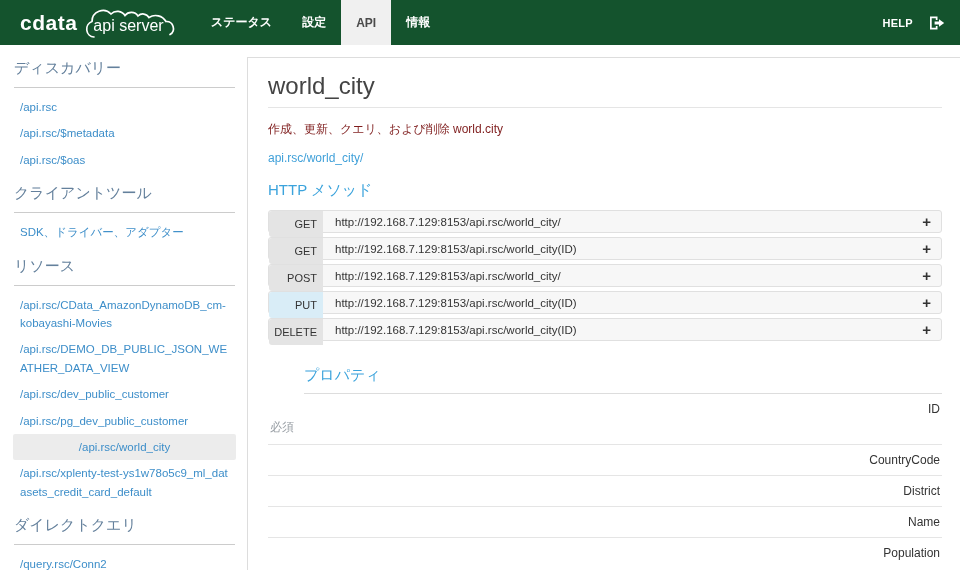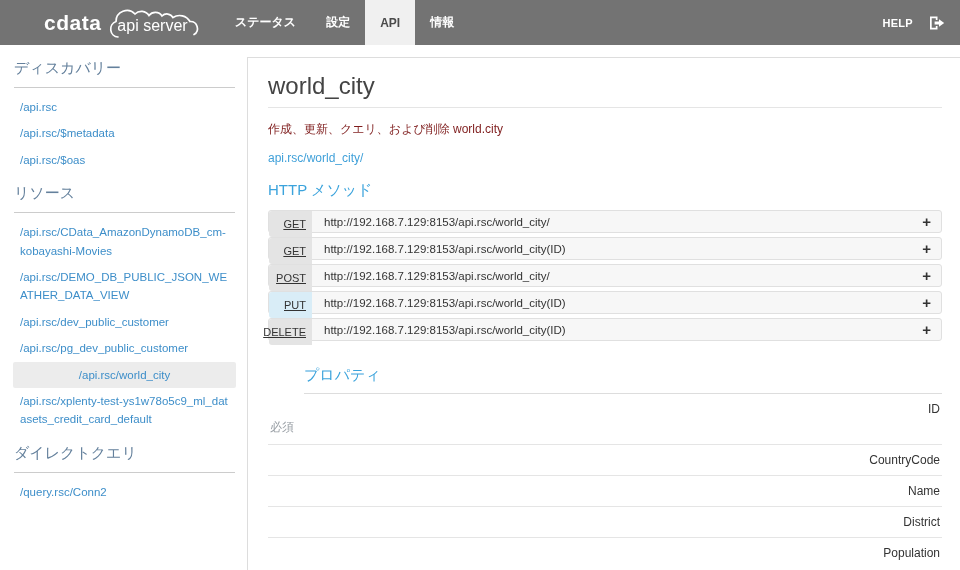--- a/index.html
+++ b/index.html
@@ -6,25 +6,24 @@
   html, body { width: 960px; height: 570px; overflow: hidden; }
   body {
     font-family: "Liberation Sans", "DejaVu Sans", sans-serif;
     background: #ffffff;
     color: #333;
   }
 
   
   .topbar {
     height: 45px;
-    background: #737373;
+    background: #14532d;
     display: flex;
     align-items: stretch;
     color: #fff;
-    padding-left: 24px;
   }
   .brand {
     display: flex;
     align-items: center;
     padding-left: 20px;
     width: 192px;
     flex: none;
     cursor: pointer;
   }
   .brand-cdata {
@@ -133,30 +132,29 @@
     align-items: stretch;
     height: 23px;
     background: #f7f7f7;
     border: 1px solid #e0e0e0;
     border-radius: 3px;
     margin-bottom: 4px;
     cursor: pointer;
   }
   .method-badge {
     flex: none;
-    width: 43px;
+    width: 54px;
     display: flex;
     align-items: center;
     justify-content: flex-end;
     padding: 13px 6px;
     background: #e4e4e4;
     border-radius: 3px 0 0 3px;
     font-size: 11px;
     color: #333;
-    text-decoration: underline;
   }
   .method-row.highlight .method-badge { background: #d9edf7; }
   .method-url {
     display: flex;
     align-items: center;
     margin-left: 12px;
     font-size: 11.5px;
     color: #333;
     white-space: nowrap;
   }
@@ -212,20 +210,26 @@
 
     <div class="side-section">
       <h2 class="side-title">ディスカバリー</h2>
       <div class="side-list">
         <div class="side-item">/api.rsc</div>
         <div class="side-item">/api.rsc/$metadata</div>
         <div class="side-item">/api.rsc/$oas</div>
       </div>
     </div>
 
+    <div class="side-section">
+      <h2 class="side-title">クライアントツール</h2>
+      <div class="side-list">
+        <div class="side-item">SDK、ドライバー、アダプター</div>
+      </div>
+    </div>
 
     <div class="side-section">
       <h2 class="side-title">リソース</h2>
       <div class="side-list">
         <div class="side-item">/api.rsc/CData_AmazonDynamoDB_cm-kobayashi-Movies</div>
         <div class="side-item">/api.rsc/DEMO_DB_PUBLIC_JSON_WEATHER_DATA_VIEW</div>
         <div class="side-item">/api.rsc/dev_public_customer</div>
         <div class="side-item">/api.rsc/pg_dev_public_customer</div>
         <div class="side-item selected">/api.rsc/world_city</div>
         <div class="side-item">/api.rsc/xplenty-test-ys1w78o5c9_ml_datasets_credit_card_default</div>
@@ -282,24 +286,24 @@
 
     <div class="props">
       <div class="prop-row">
         <div class="prop-name">ID</div>
         <div class="prop-note">必須</div>
       </div>
       <div class="prop-row">
         <div class="prop-name">CountryCode</div>
       </div>
       <div class="prop-row">
+        <div class="prop-name">District</div>
+      </div>
+      <div class="prop-row">
         <div class="prop-name">Name</div>
-      </div>
-      <div class="prop-row">
-        <div class="prop-name">District</div>
       </div>
       <div class="prop-row">
         <div class="prop-name">Population</div>
       </div>
     </div>
 
     
     
 
   </main>

